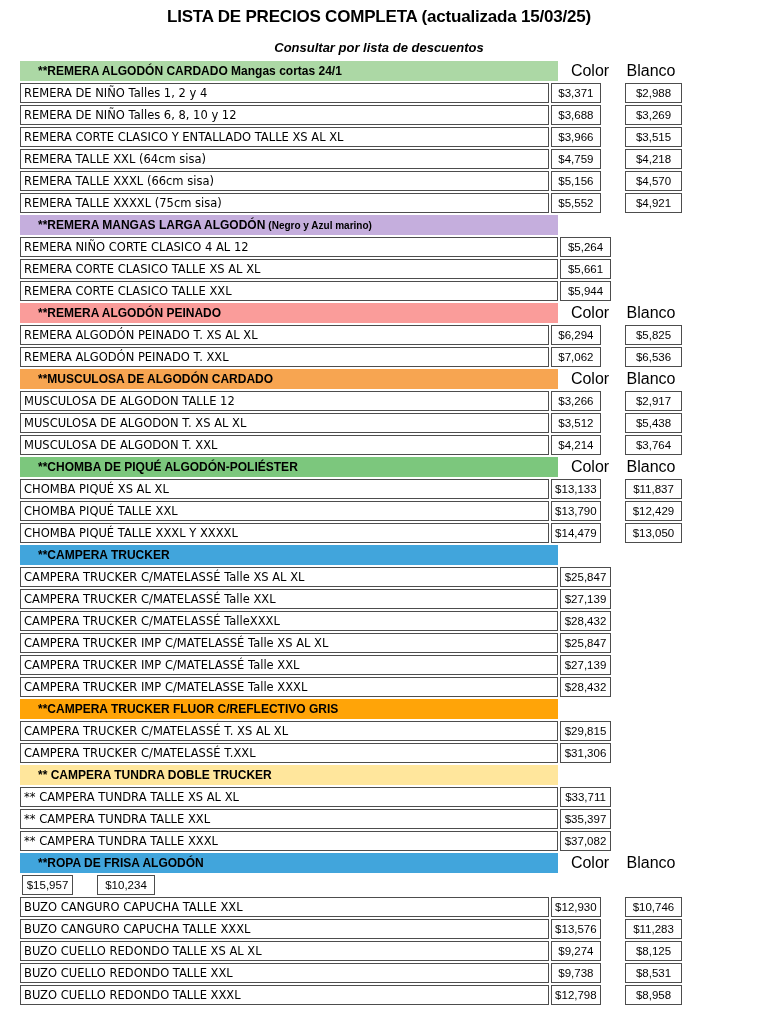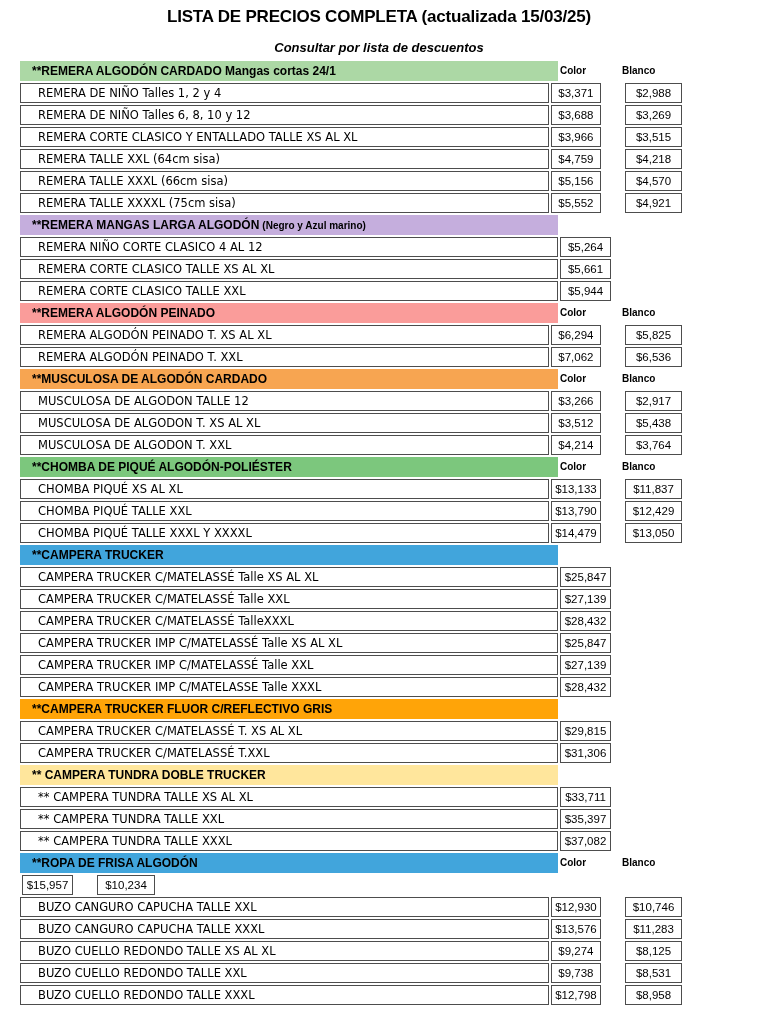--- a/index.html
+++ b/index.html
@@ -35,49 +35,49 @@
   .sec { margin-top: 2px; }
   .sec-head {
     display: flex;
     align-items: stretch;
     height: 20px;
     margin-bottom: 2px;
   }
   .band {
     width: 538px;
     box-sizing: border-box;
-    padding-left: 12px;
+    padding-left: 18px;
     font-weight: bold;
     font-size: 12px;
     line-height: 20px;
     white-space: nowrap;
     overflow: hidden;
   }
   .band .note {
     font-size: 10px;
   }
   .ph { display: flex; margin-left: 2px; }
   .ph .ph1, .ph .ph2 {
     width: 60px;
-    text-align: left;
-    font-weight: bold;
-    font-size: 10px;
+    text-align: center;
+    font-weight: normal;
+    font-size: 16px;
     line-height: 20px;
   }
   .ph .ph2 { margin-left: 2px; width: 58px; }
   .row {
     display: flex;
     height: 20px;
     margin-bottom: 2px;
   }
   .desc {
     width: 538px;
     box-sizing: border-box;
     border: 1px solid #4d4d4d;
-    padding-left: 17px;
+    padding-left: 3px;
     font-family: "DejaVu Sans", sans-serif;
     font-size: 11.5px;
     line-height: 18px;
     white-space: nowrap;
     overflow: hidden;
   }
   .cell {
     box-sizing: border-box;
     border: 1px solid #4d4d4d;
     width: 51px;

